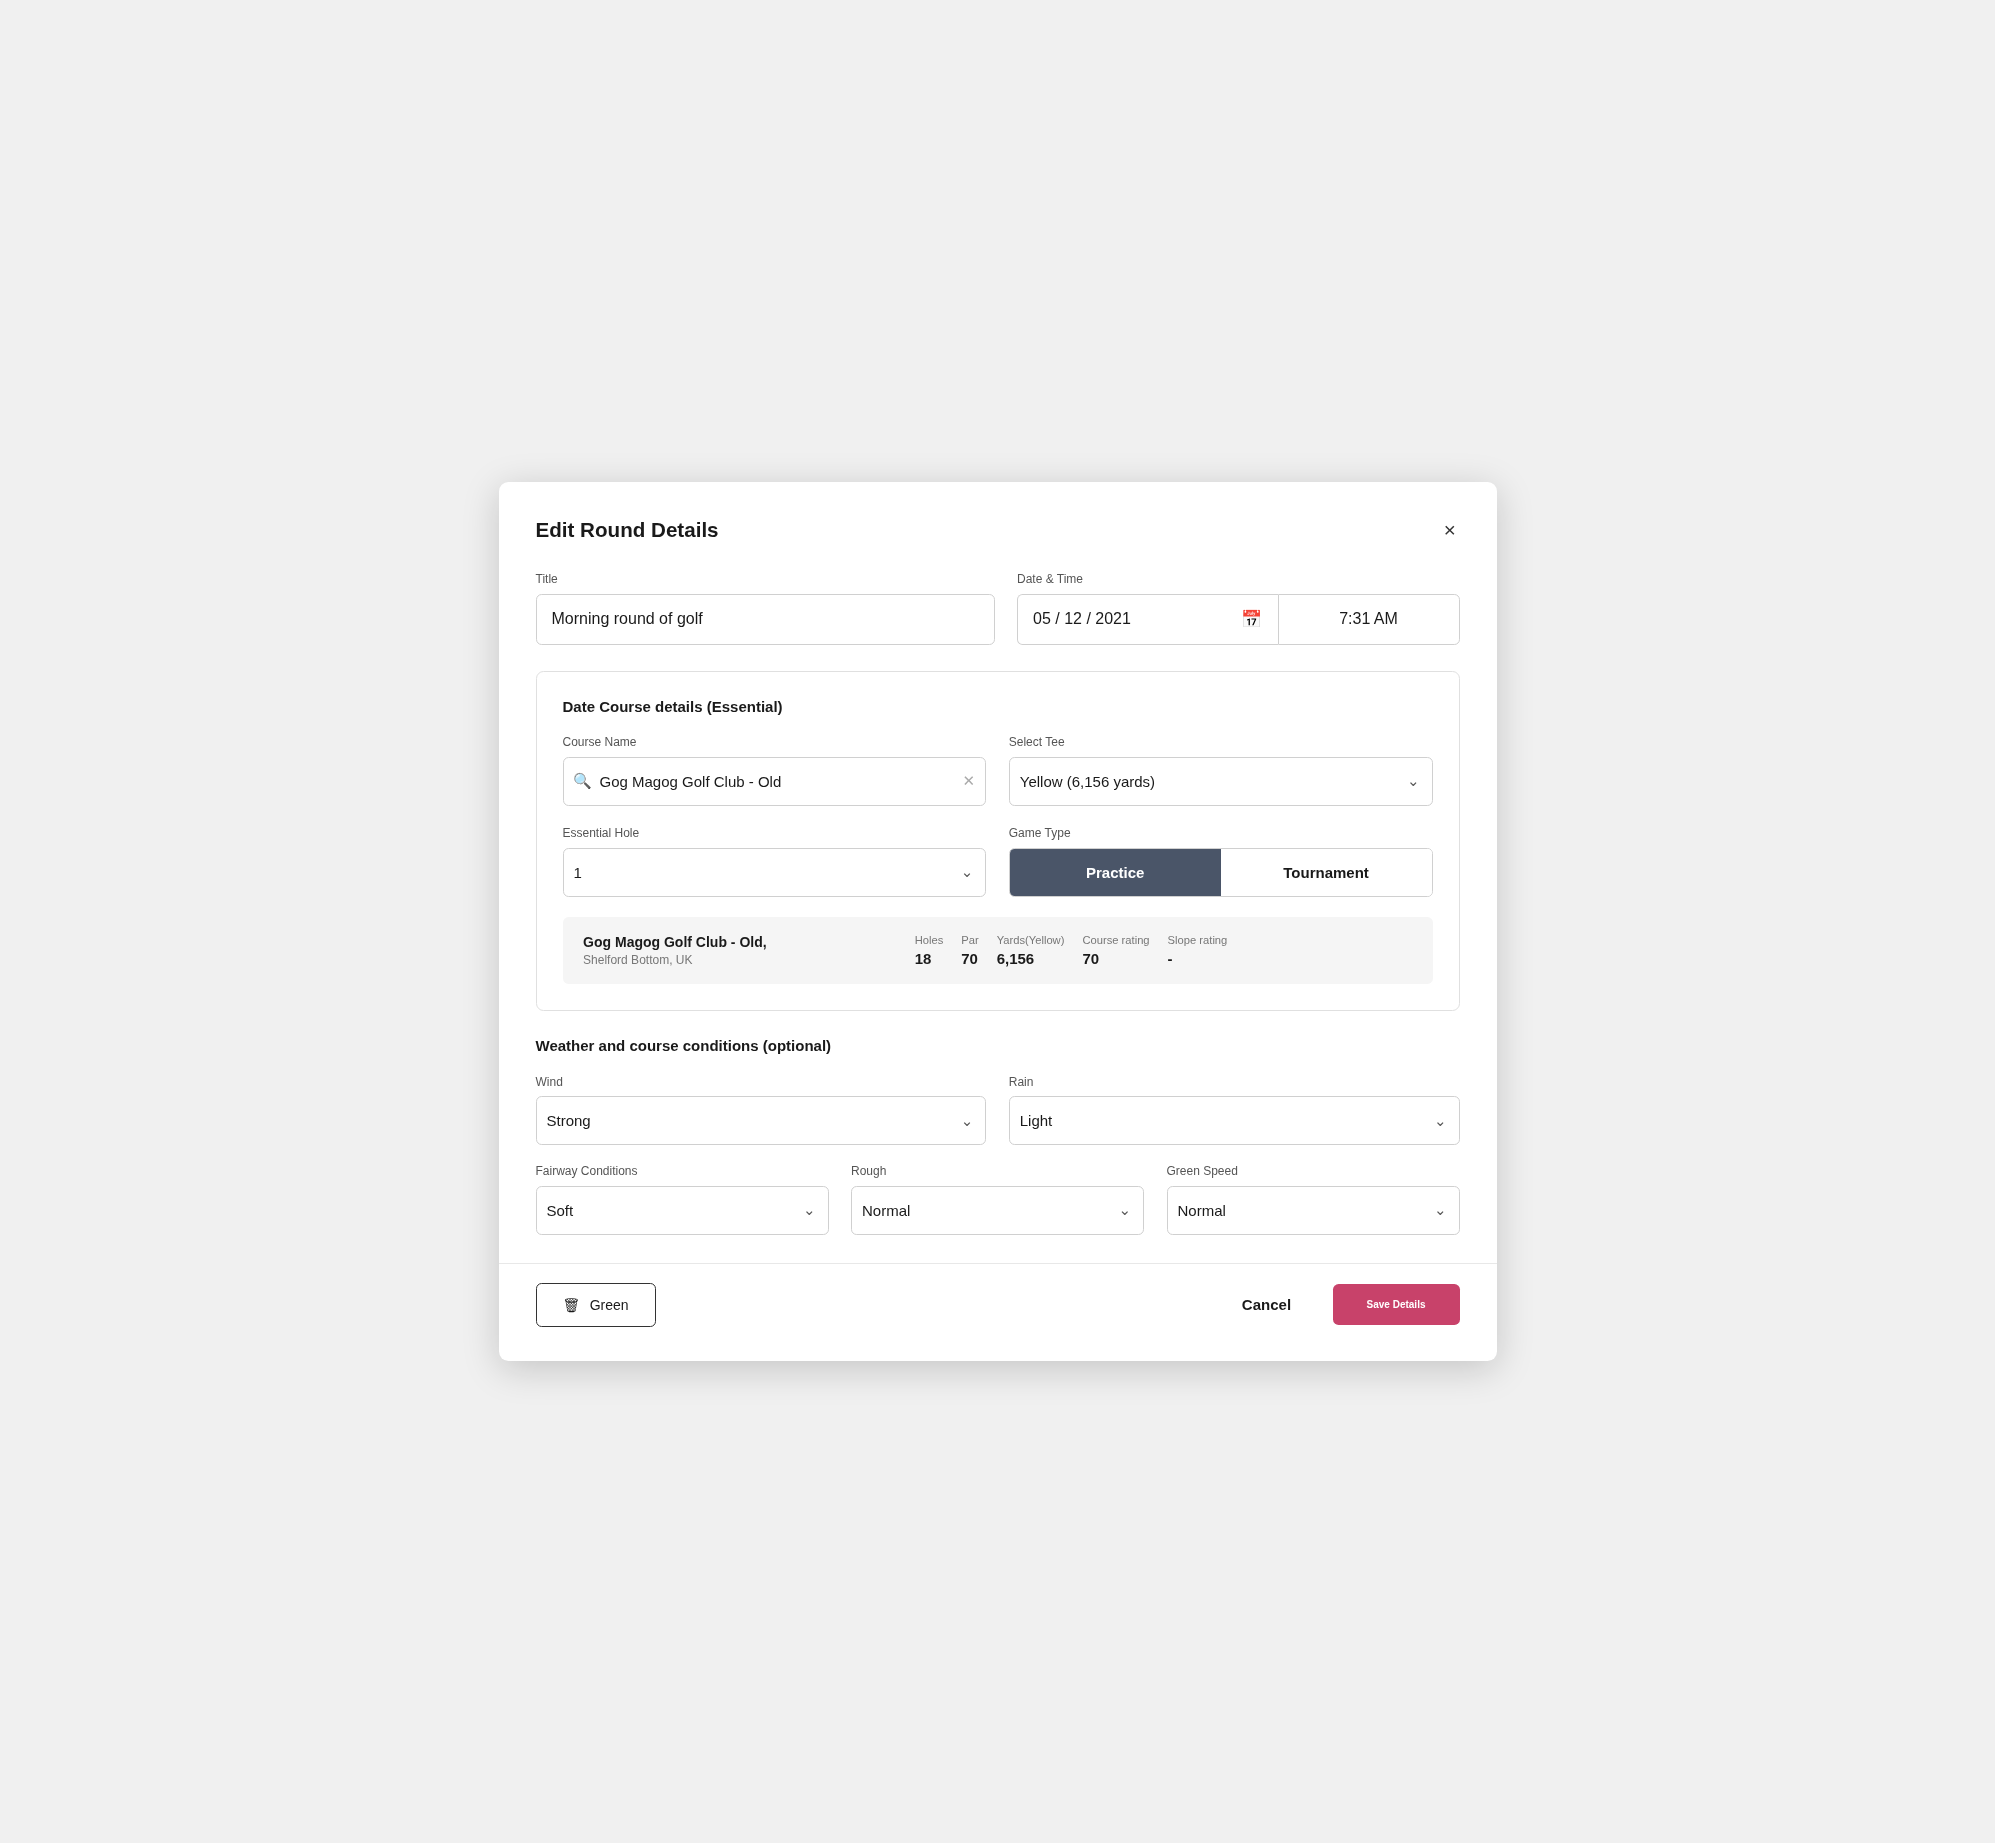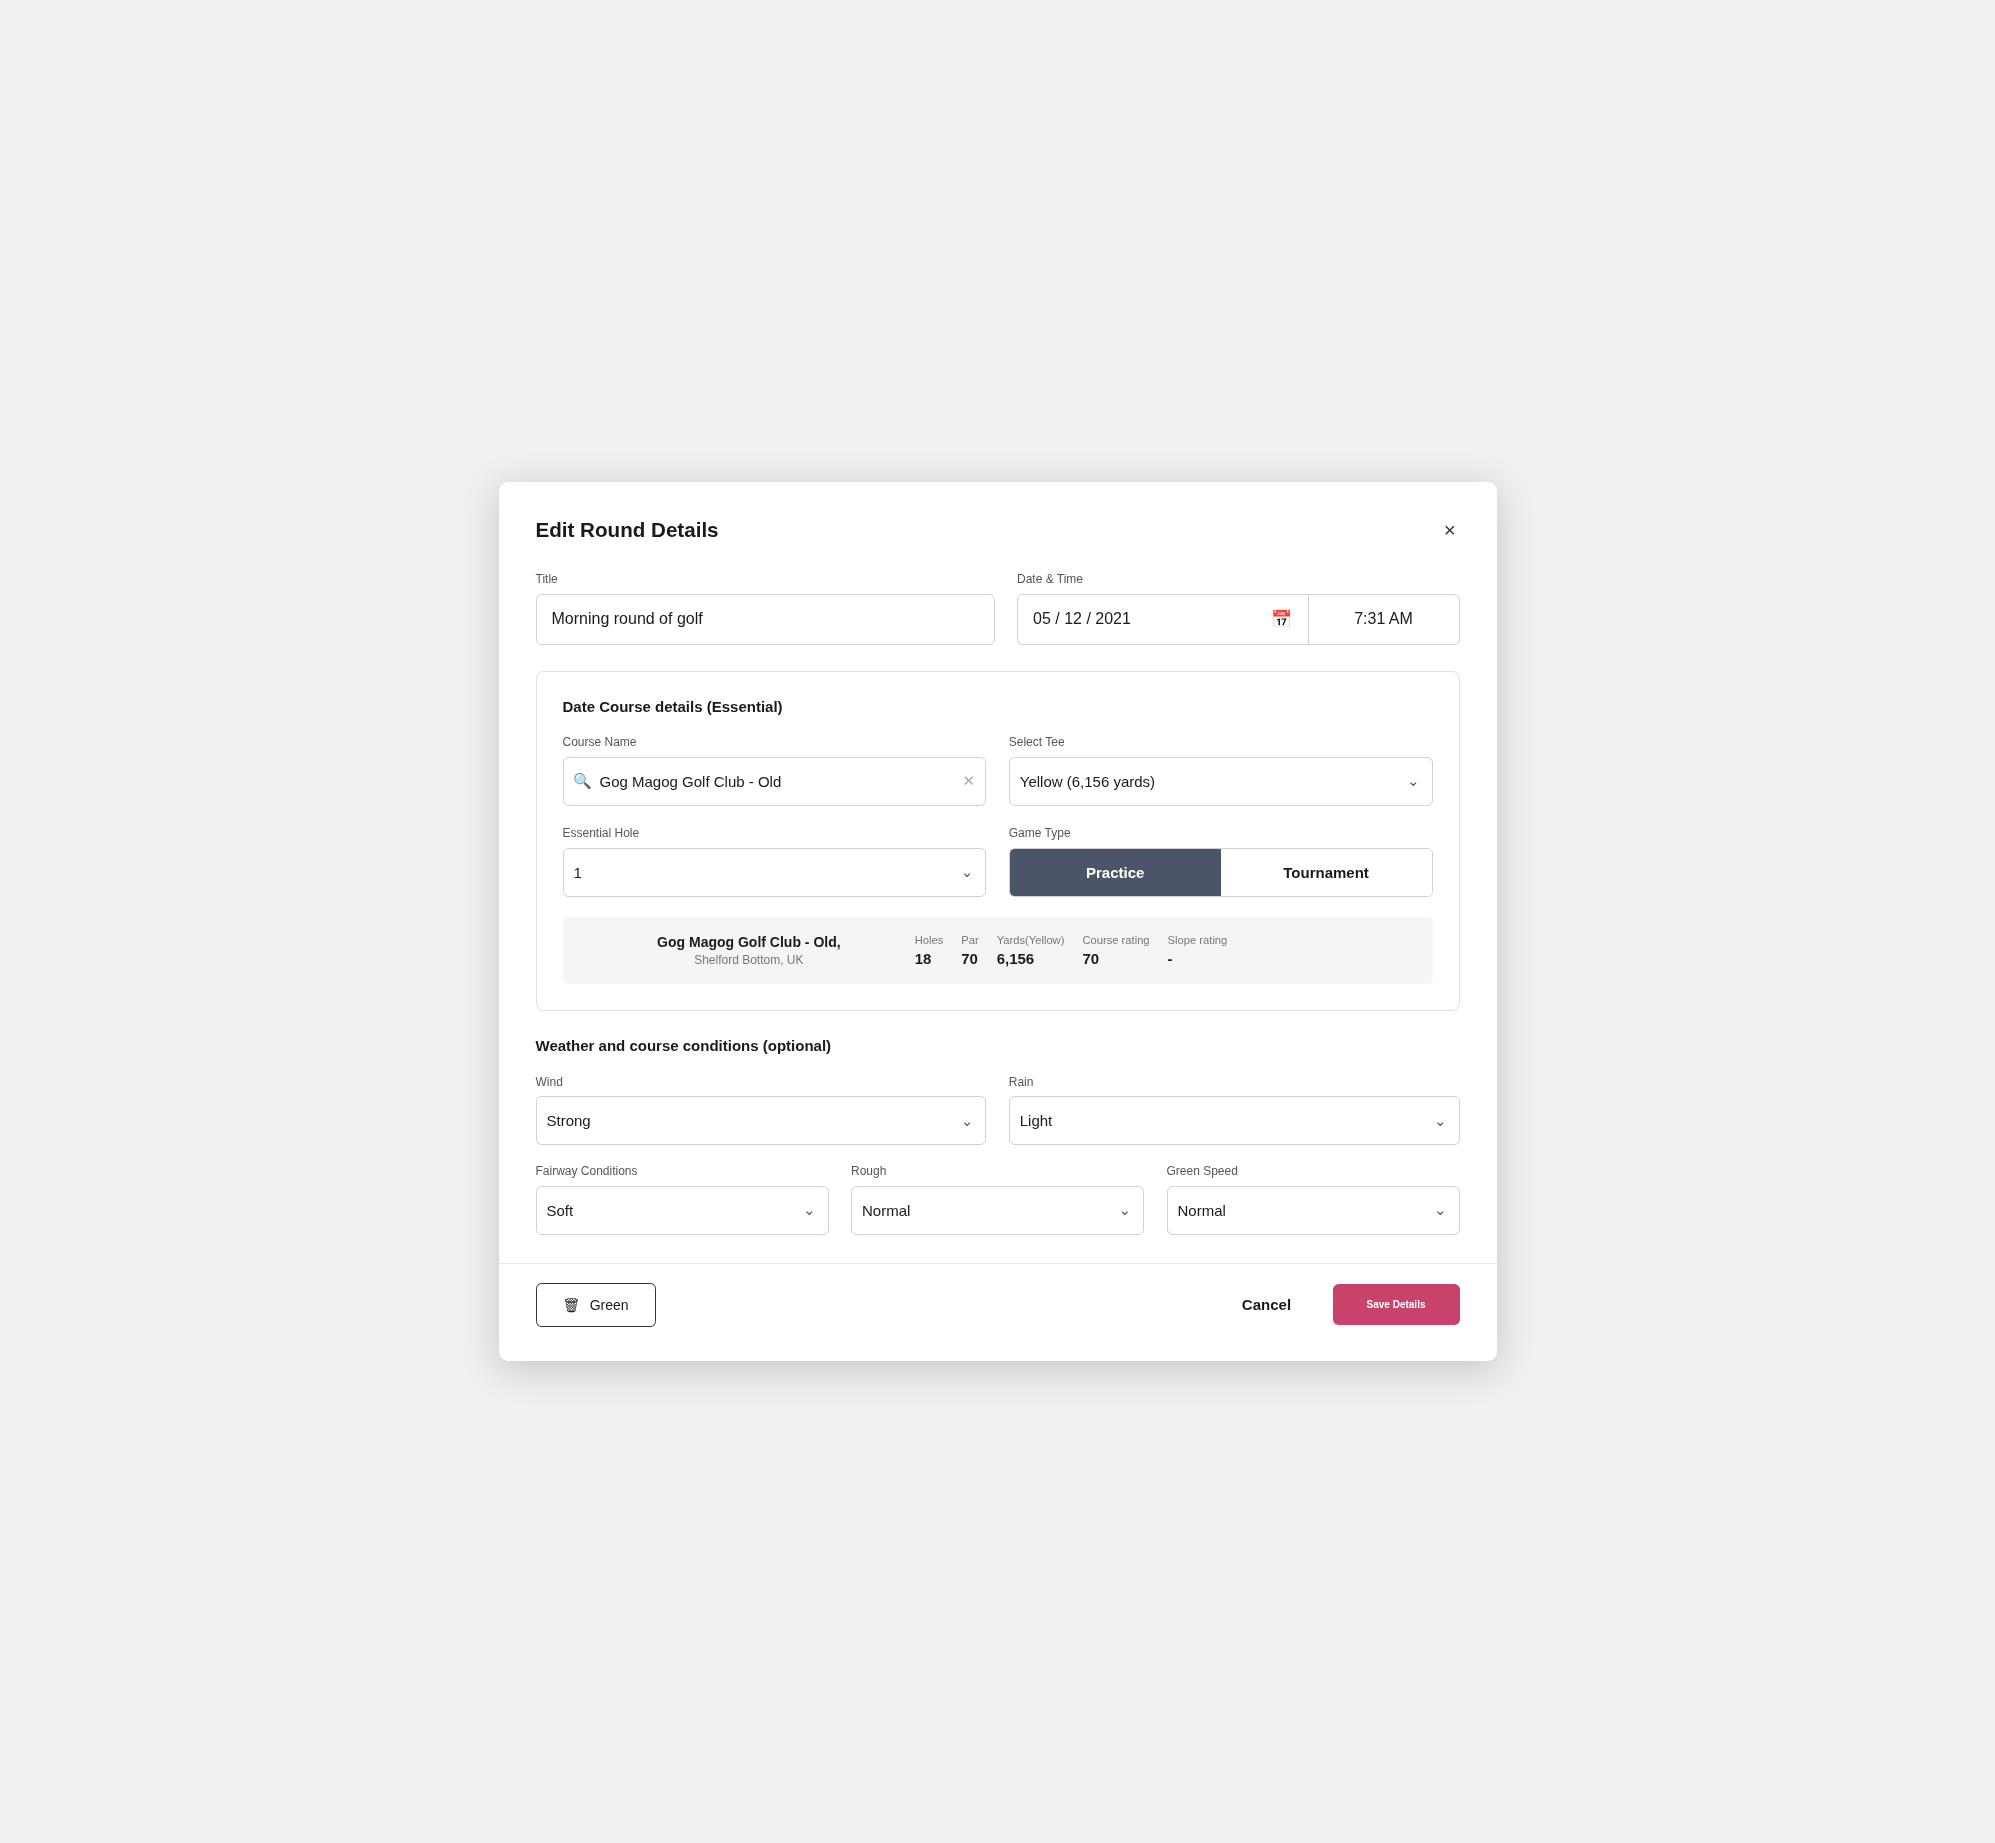--- a/index.html
+++ b/index.html
@@ -96,21 +96,21 @@
     .time-input {
       height: 51px;
       border: 1.4px solid #d0d0d0;
       border-radius: 0 5.6px 5.6px 0;
       padding: 0 15px;
       font-size: 16px;
       color: #1a1a1a;
       display: flex;
       align-items: center;
       justify-content: center;
-      width: 152px;
+      width: 182px;
     }
     .section-box {
       border: 1.4px solid #e0e0e0;
       border-radius: 7.5px;
       padding: 26px;
       margin-bottom: 26px;
     }
     .section-title {
       font-size: 15px;
       font-weight: 700;
@@ -204,21 +204,20 @@
     .course-info-row {
       background: #f5f5f5;
       border-radius: 5.6px;
       padding: 17px 20.6px;
       display: flex;
       align-items: center;
       gap: 0;
     }
     .course-info-main {
       flex: 2;
-      text-align: center;
     }
     .course-info-name {
       font-size: 14px;
       font-weight: 700;
       color: #1a1a1a;
     }
     .course-info-location {
       font-size: 12px;
       color: #777;
       margin-top: 2.8px;

